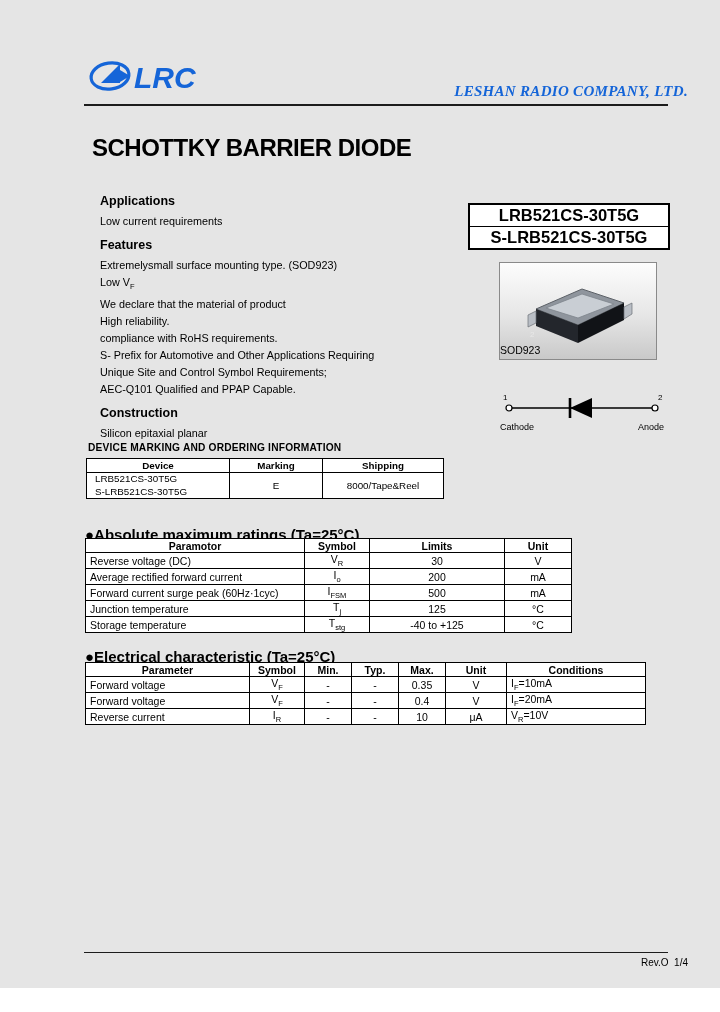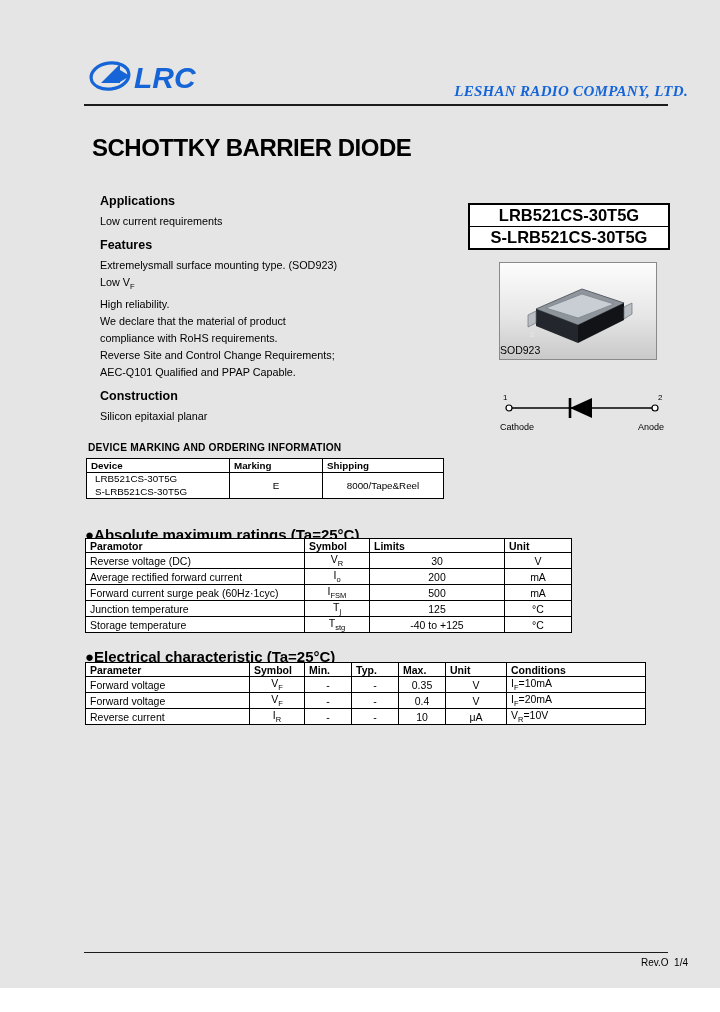--- a/index.html
+++ b/index.html
@@ -50,21 +50,21 @@
   }
   .diode-fig { position:absolute; left:500px; top:392px; }
   .diode-fig text { font-family:"Liberation Sans", sans-serif; fill:#000; }
   .diode-fig .pin-num { font-size:8px; }
   .diode-fig .pin-label { font-size:9px; }
 
   
   .section-title { position:absolute; font-size:15px; font-weight:bold; }
   table { border-collapse:collapse; background:#fff; }
   td, th { border:1px solid #000; font-size:10.5px; padding:0 4px; height:13px; }
-  th { font-weight:bold; text-align:left; }
+  th { font-weight:bold; text-align:center; }
   td.c { text-align:center; }
   td.l { text-align:left; }
   sub { font-size:7.5px; }
 
   .marking-title { left:88px; top:442px; letter-spacing:0.2px; font-size:10.2px; }
   .marking-table { position:absolute; left:86px; top:458px; }
   .marking-table td, .marking-table th { font-size:9.8px; }
   .marking-table .dev-cell { line-height:12.5px; padding-left:8px; }
 
   .abs-title { left:85px; top:526px; }
@@ -99,24 +99,25 @@
 
   <h1 class="title">SCHOTTKY BARRIER DIODE</h1>
 
   <section class="left-col">
     <h2>Applications</h2>
     <p>Low current requirements</p>
     <div class="gap"></div>
     <h2>Features</h2>
     <p>Extremelysmall surface mounting type. (SOD923)</p>
     <p><span>Low V</span><sub>F</sub></p>
+    <p>We declare that the material of product</p>
     <p>High reliability.</p>
-    <p>We declare that the material of product</p>
     <p>compliance with RoHS requirements.</p>
-    <p>Reverse Site and Control Change Requirements;</p>
+    <p>S- Prefix for Automotive and Other Applications Requiring</p>
+    <p>Unique Site and Control Symbol Requirements;</p>
     <p>AEC-Q101 Qualified and PPAP Capable.</p>
     <div class="gap"></div>
     <h2>Construction</h2>
     <p>Silicon epitaxial planar</p>
   </section>
 
   <div class="part-box">
     <div class="pn">LRB521CS-30T5G</div>
     <div class="pn">S-LRB521CS-30T5G</div>
   </div>

